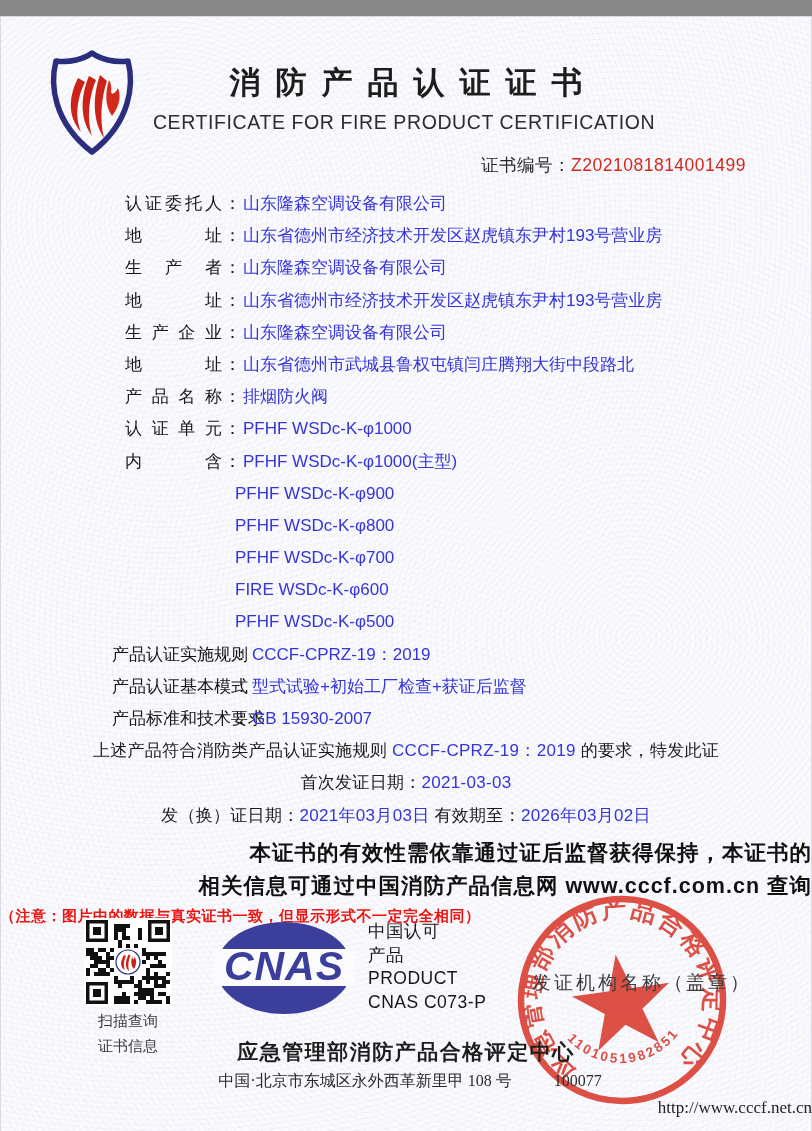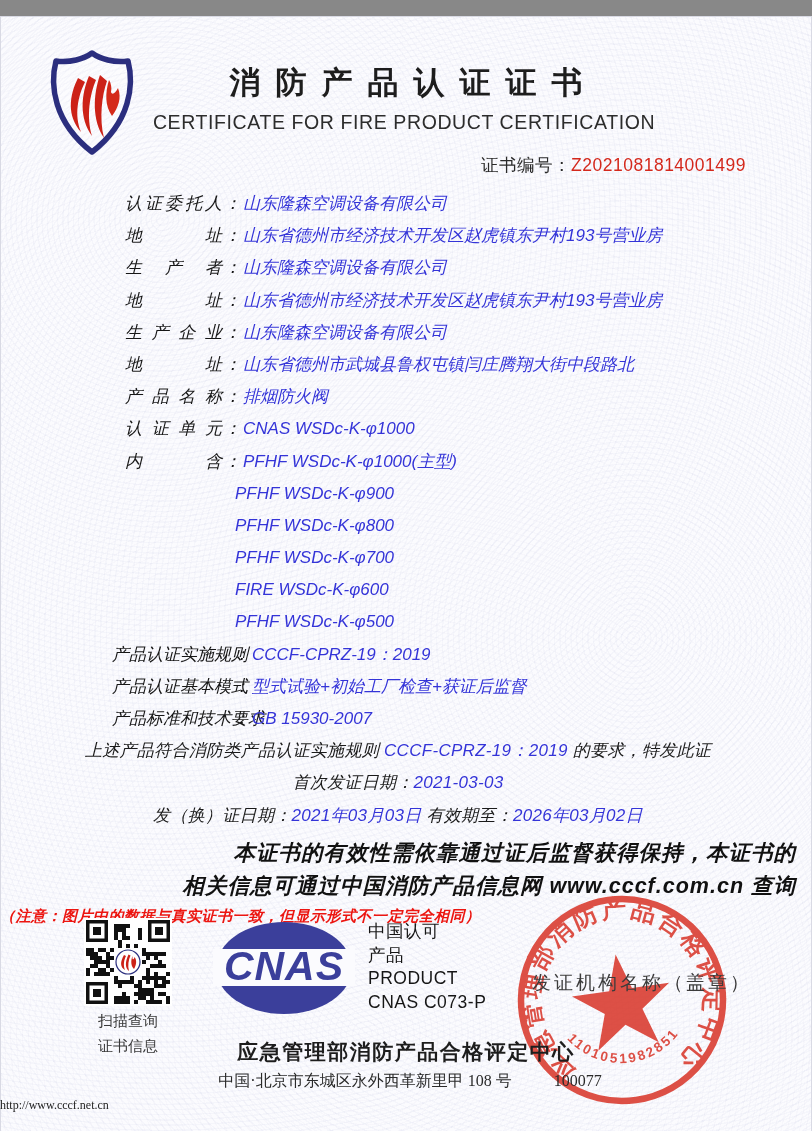--- a/index.html
+++ b/index.html
@@ -25,21 +25,21 @@
   .title-en{
     position:absolute;left:0;right:4px;top:95px;text-align:center;
     font-size:19.5px;font-weight:500;letter-spacing:0.6px;color:#2c2c2c;
   }
   .cert-no{
     position:absolute;top:137px;right:66px;font-size:17.5px;letter-spacing:0.5px;
   }
   .cert-no .lab{color:#2a2a2a;}
   .cert-no .val{color:#d4281c;}
   
-  .main{position:absolute;left:0;right:16px;top:172px;font-style:italic;}
+  .main{position:absolute;left:0;right:0;top:172px;}
   .row{height:32.2px;line-height:32.2px;font-size:17px;white-space:nowrap;}
   .row.field{padding-left:125px;}
   .row.rule{padding-left:112px;}
   .row .flabel{
     display:inline-block;width:97px;text-align:justify;text-align-last:justify;
     color:#161616;vertical-align:top;
   }
   .row .rlabel{
     display:inline-block;width:119px;text-align:justify;text-align-last:justify;
     color:#161616;vertical-align:top;
@@ -78,22 +78,22 @@
   .footer-org{
     position:absolute;left:0;right:0;top:1022px;text-align:center;
     font-size:21px;font-weight:bold;letter-spacing:1.5px;color:#1d1d1d;
   }
   .footer-addr{
     position:absolute;left:0;right:0;top:1055px;text-align:center;
     font-family:"Liberation Serif", serif;font-size:16px;color:#2a2a2a;padding-left:8px;
   }
   .footer-addr .post{margin-left:42px;}
   .footer-url{
-    position:absolute;left:0;right:0;top:1082px;text-align:left;
-    font-family:"Liberation Serif", serif;font-size:12px;color:#222;
+    position:absolute;left:0;right:0;top:1082px;text-align:right;
+    font-family:"Liberation Serif", serif;font-size:17px;color:#222;
   }
 </style>
 </head>
 <body>
 
 <div class="page">
 
   <svg class="logo" viewBox="0 0 108 118">
     <path d="M54 5 C62 11 76 15 90 13 C96 36 93 74 54 104 C15 74 12 36 18 13 C32 15 46 11 54 5 Z" fill="rgba(255,255,255,0.25)" stroke="#2b2e7e" stroke-width="5.5" stroke-linejoin="round"></path>
     <path d="M40 30 C31 48 29 68 43 84 C36 67 40 48 47 34 Z" fill="#cc2218"></path>
@@ -126,21 +126,21 @@
     <div class="row field">
       <span class="flabel">生产企业</span><span class="colon">：</span><span class="blue">山东隆森空调设备有限公司</span>
     </div>
     <div class="row field">
       <span class="flabel">地址</span><span class="colon">：</span><span class="blue">山东省德州市武城县鲁权屯镇闫庄腾翔大街中段路北</span>
     </div>
     <div class="row field">
       <span class="flabel">产品名称</span><span class="colon">：</span><span class="blue">排烟防火阀</span>
     </div>
     <div class="row field">
-      <span class="flabel">认证单元</span><span class="colon">：</span><span class="blue">CNAS WSDc-K-φ1000</span>
+      <span class="flabel">认证单元</span><span class="colon">：</span><span class="blue">PFHF WSDc-K-φ1000</span>
     </div>
     <div class="row field">
       <span class="flabel">内含</span><span class="colon">：</span><span class="blue">PFHF WSDc-K-φ1000(主型)</span>
     </div>
 
     <div class="row model"><span class="blue">PFHF WSDc-K-φ900</span></div>
     <div class="row model"><span class="blue">PFHF WSDc-K-φ800</span></div>
     <div class="row model"><span class="blue">PFHF WSDc-K-φ700</span></div>
     <div class="row model"><span class="blue">FIRE WSDc-K-φ600</span></div>
     <div class="row model"><span class="blue">PFHF WSDc-K-φ500</span></div>

